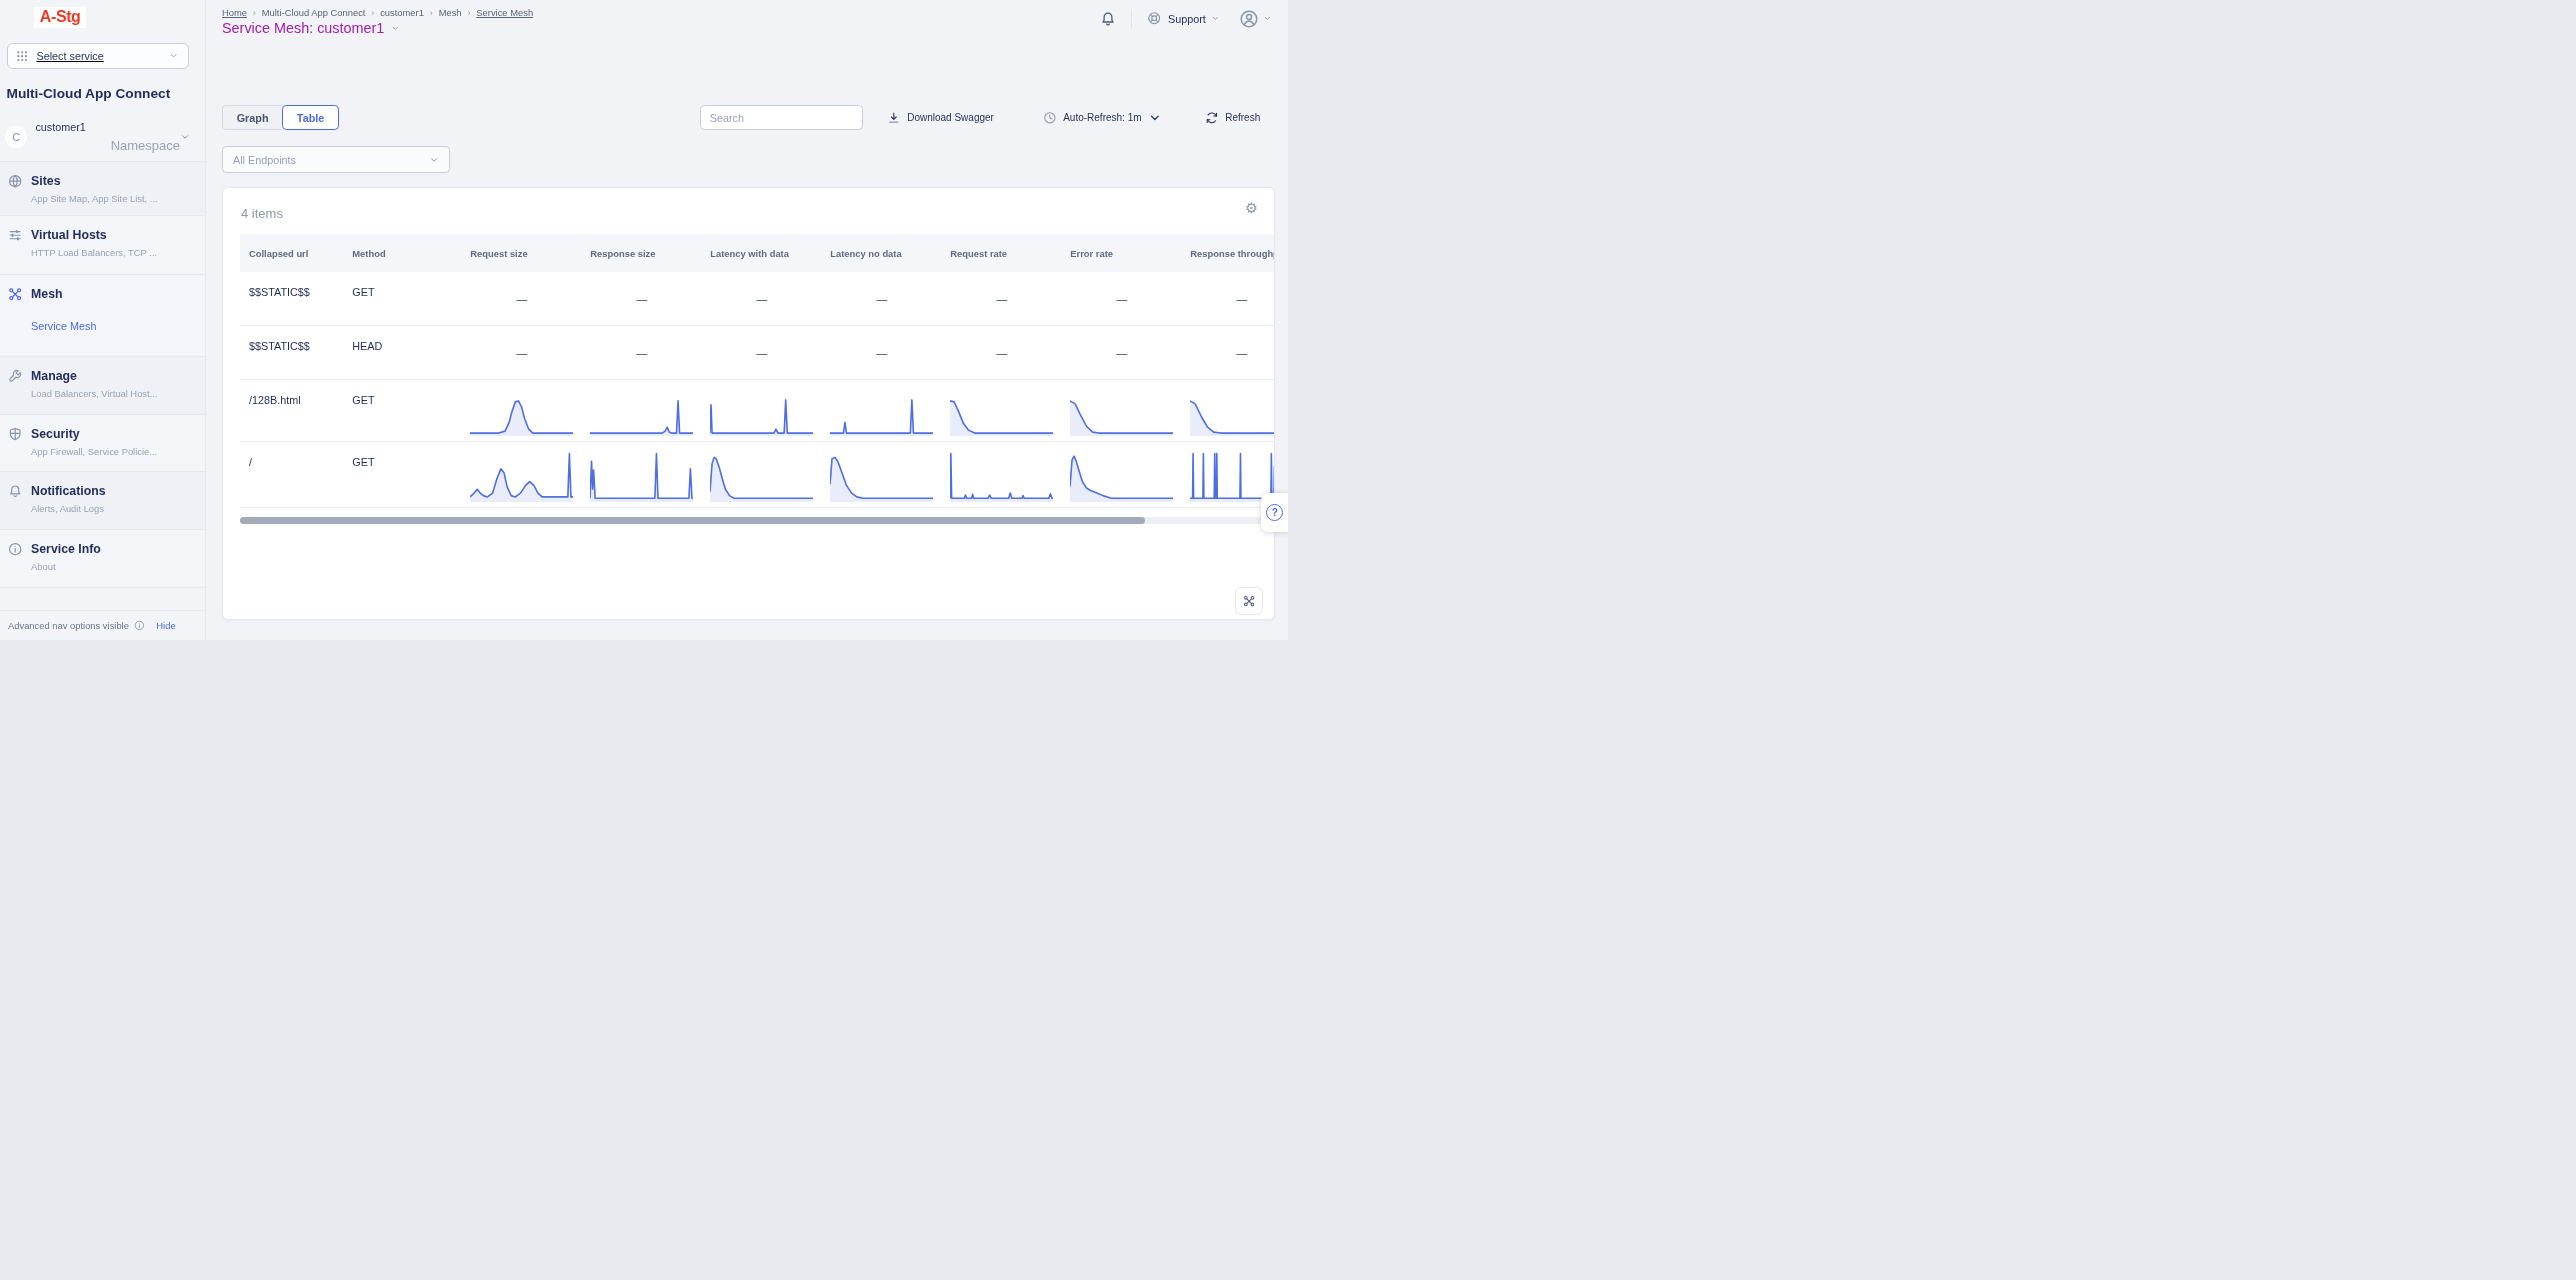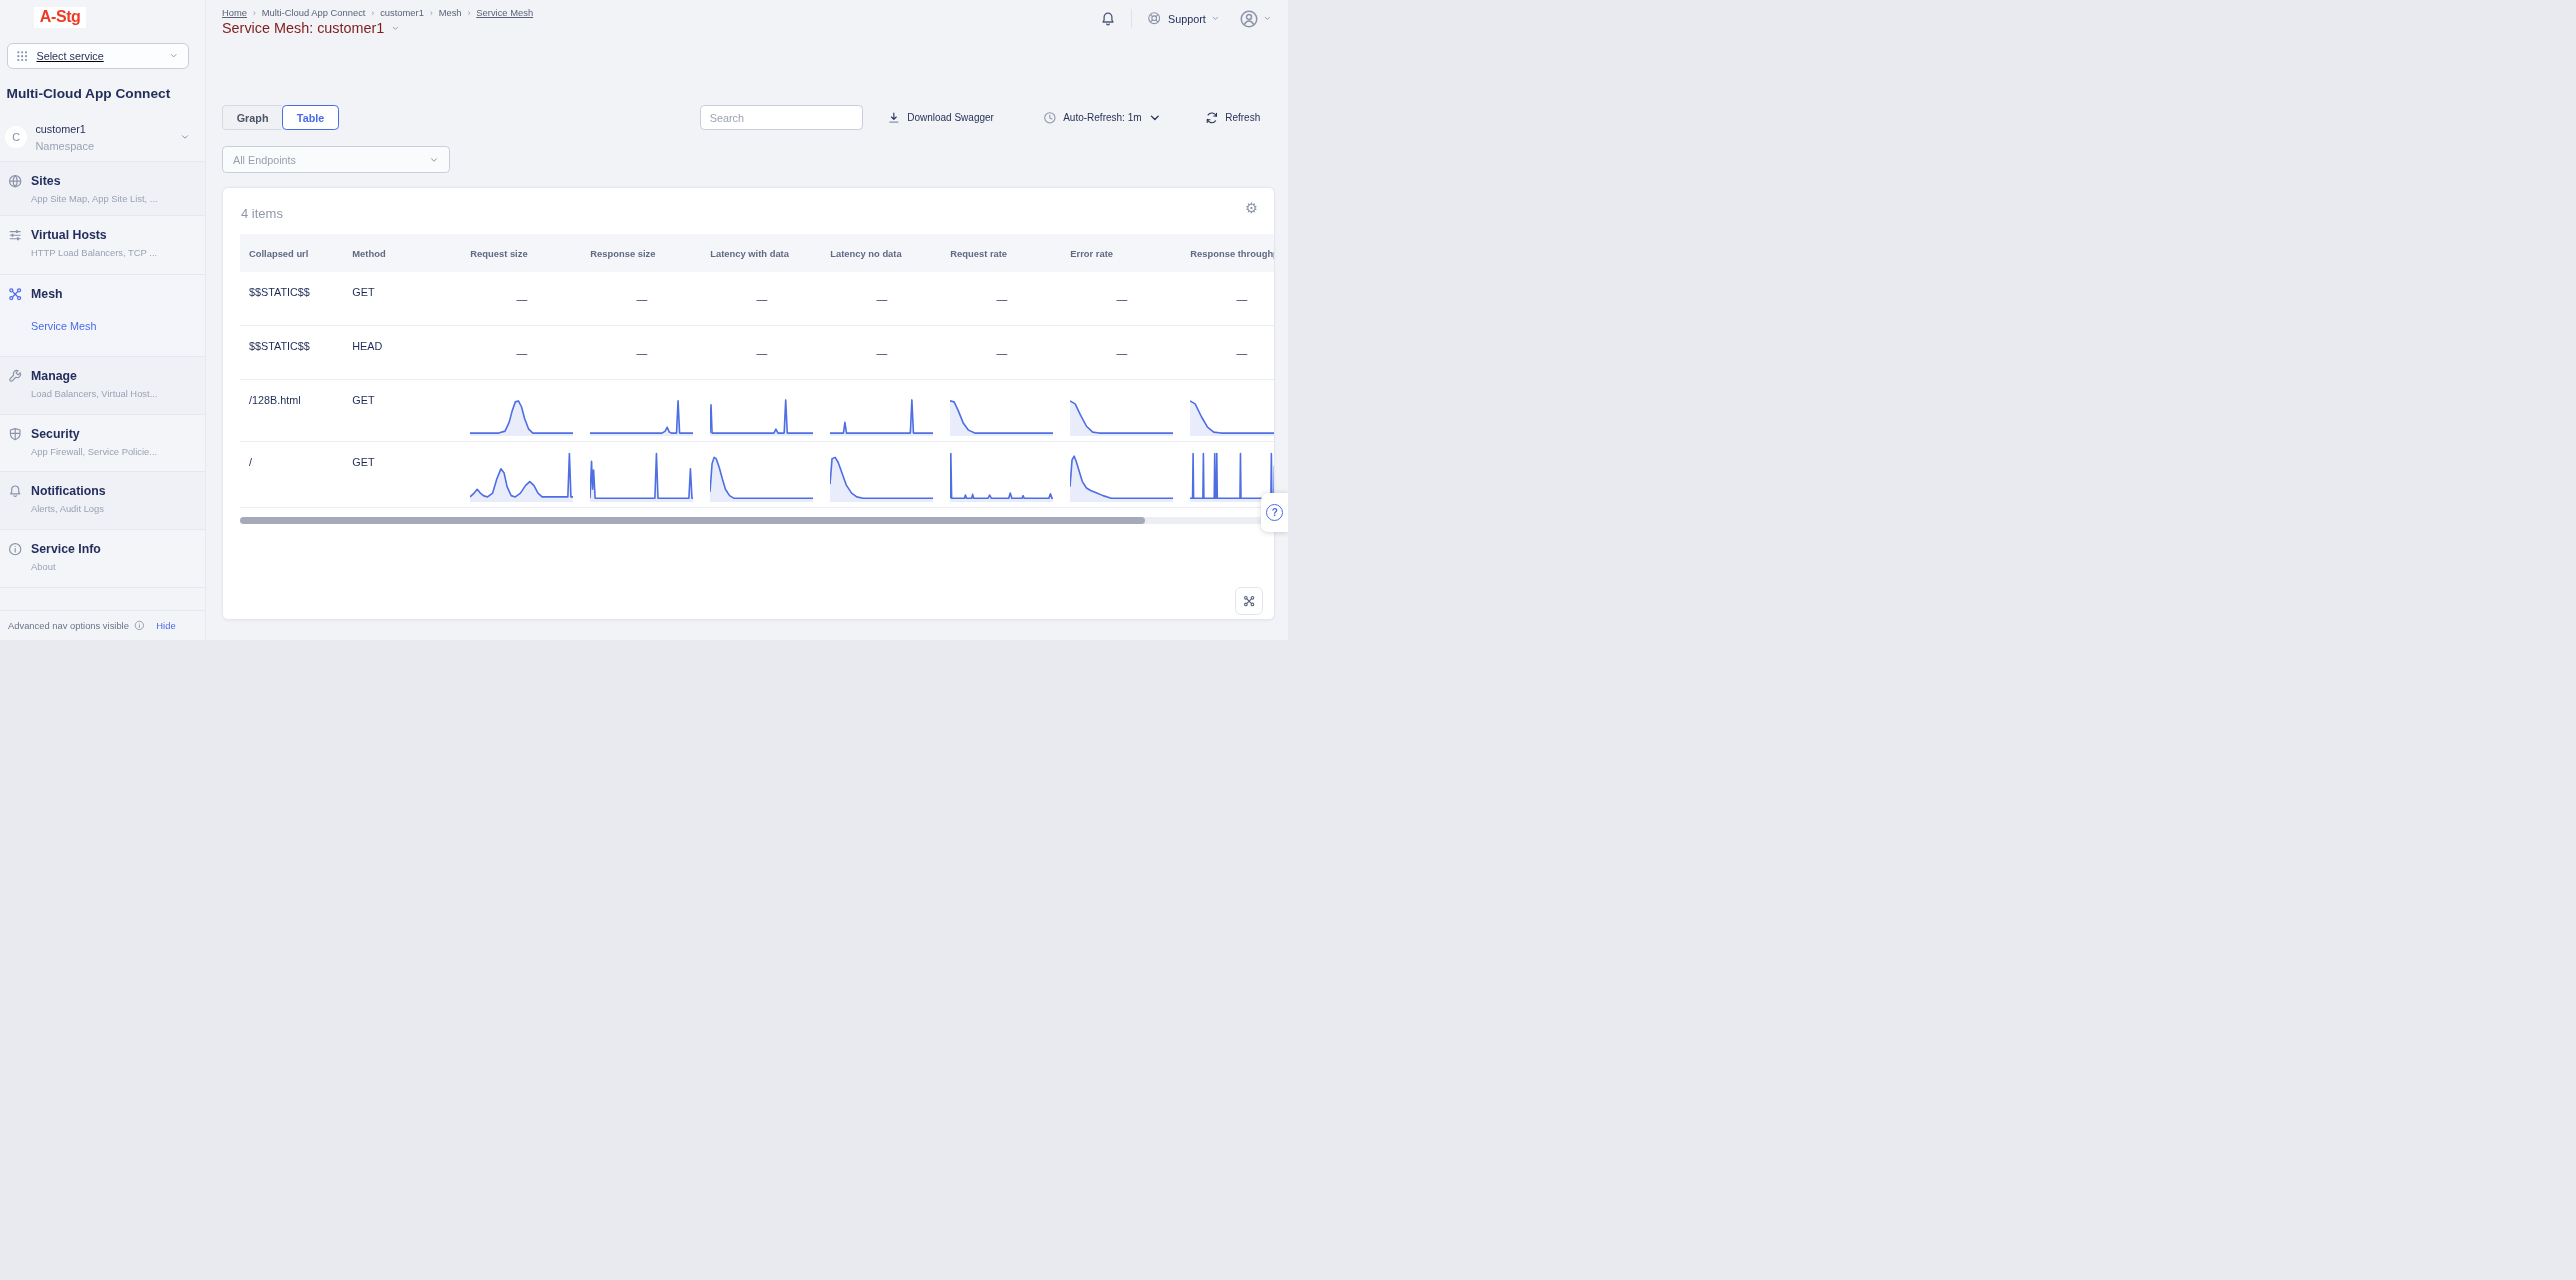--- a/index.html
+++ b/index.html
@@ -18,21 +18,21 @@
         padding:0 8.7px;box-sizing:border-box;cursor:pointer;text-decoration:underline;}
   .select-btn .icn{width:12.3px;height:12.3px;color:#8a93a8;}
   .select-btn .sel-label{color:#27335a;font-size:10.8px;margin-left:8px;flex:1;}
   .select-btn .chev{width:9.4px;height:9.4px;color:#8a93a8;}
   .product-title{position:absolute;left:6.5px;top:86px;font-size:13.7px;font-weight:700;color:#232e5b;}
   .ns-row{position:absolute;left:5px;top:118px;width:195px;height:38px;display:flex;align-items:center;cursor:pointer;}
   .avatar-c{width:22.4px;height:22.4px;border-radius:50%;background:#fff;color:#8a93a8;display:flex;
         align-items:center;justify-content:center;font-size:10.8px;flex:0 0 auto;}
   .ns-text{margin-left:8px;flex:1;}
   .ns-name{font-size:10.8px;color:#27335a;}
-  .ns-type{font-size:11px;color:#9aa2b4;margin-top:5px;}
+  .ns-type{font-size:13px;color:#9aa2b4;margin-top:5px;text-align:right;}
   .ns-row .chev{width:10px;height:10px;color:#8a93a8;margin-right:10px;}
   .side-items{position:absolute;top:161px;left:0;width:100%;}
   .side-item{border-top:0.7px solid #e5e8ef;box-sizing:border-box;padding:11.6px 7.2px 0 8px;cursor:pointer;}
   .si-0{height:54px;background:#eff1f6;}
   .si-1{height:59px;background:#f3f5f9;}
   .si-2{height:82px;background:#f4f5fa;}
   .si-3{height:58px;background:#eff1f6;}
   .si-4{height:57px;background:#f3f5f9;}
   .si-5{height:58px;background:#eff1f6;}
   .si-6{height:59px;background:#f3f5f9;}
@@ -57,21 +57,21 @@
   .top-icons{position:absolute;top:8.7px;right:16px;display:flex;align-items:center;}
   .bell-btn{width:16px;height:16px;color:#4d5874;cursor:pointer;}
   .ti-divider{width:0.7px;height:19.5px;background:#dfe2ea;margin:0 15px;}
   .support{display:flex;align-items:center;cursor:pointer;}
   .support .lb{width:14.4px;height:14.4px;color:#8a93a8;}
   .support-label{font-size:10.8px;color:#232f5c;margin:0 5px 0 6.5px;}
   .chev-sm{width:8.7px;height:8.7px;color:#8a93a8;}
   .avatar-btn{margin-left:19.5px;display:flex;align-items:center;cursor:pointer;}
   .avatar-btn .usr{width:20px;height:20px;color:#8a93a8;margin-right:4.3px;}
   .page-title-row{position:absolute;left:15px;top:20px;display:flex;align-items:center;gap:6.5px;}
-  .page-title{font-size:14.4px;color:#7f1d1d;font-weight:500;}
+  .page-title{font-size:14.4px;color:#a21caf;font-weight:500;}
   .tabs{position:absolute;left:16px;top:65px;display:flex;gap:27.5px;}
   .tab{font-size:11.2px;color:#566079;padding-bottom:7.2px;cursor:pointer;border-bottom:2.2px solid transparent;}
   .tab.active{color:#3e61e4;font-weight:700;border-bottom-color:#4a6be6;}
   .toggle{position:absolute;left:15px;top:105px;display:flex;height:25px;font-weight:bold;}
   .tg{box-sizing:border-box;height:25px;padding:0 13.7px;display:flex;align-items:center;font-size:10.8px;cursor:pointer;}
   .tg-graph{background:#f0f1f5;color:#4b5569;border:0.7px solid #d5d9e3;border-right:none;border-radius:4.3px 0 0 4.3px;}
   .tg-table{background:#fff;color:#4a6be6;border:0.7px solid #4a6be6;border-radius:4.3px;}
   .search{position:absolute;left:493px;top:105px;width:163px;height:25px;box-sizing:border-box;
         border:0.7px solid #c7cdda;border-radius:4.3px;background:#fff;padding:0 8.7px;font-size:10.8px;
         color:#27335a;font-family:"Liberation Sans",sans-serif;outline:none;}

